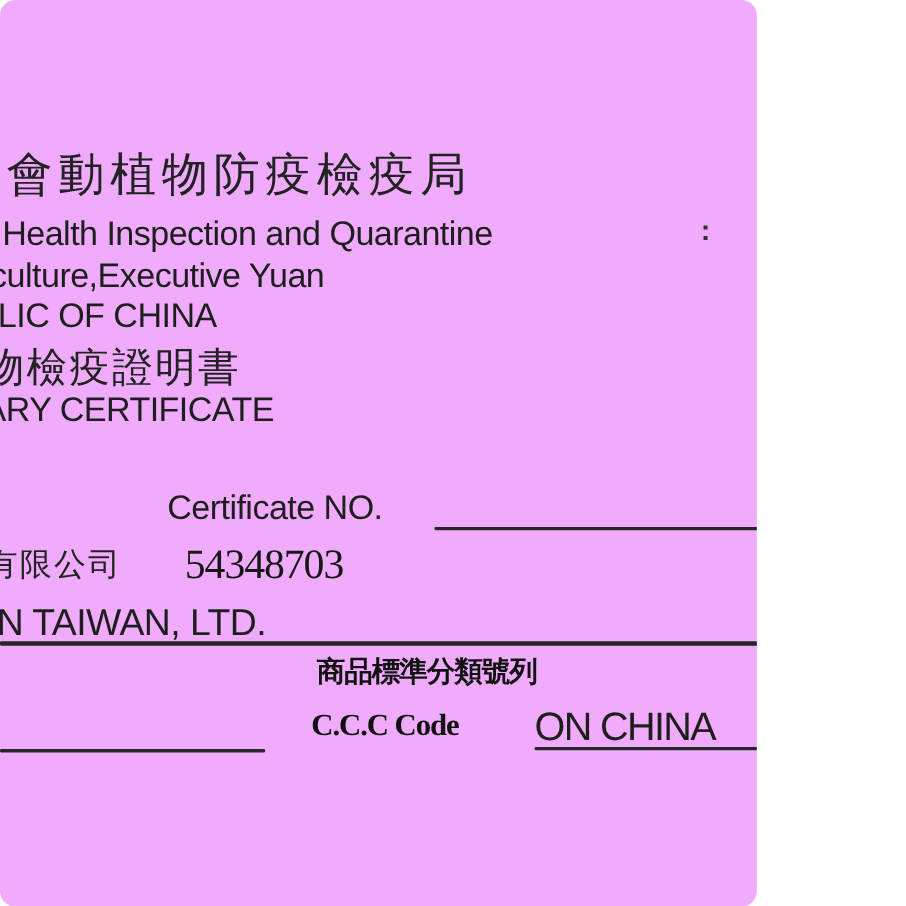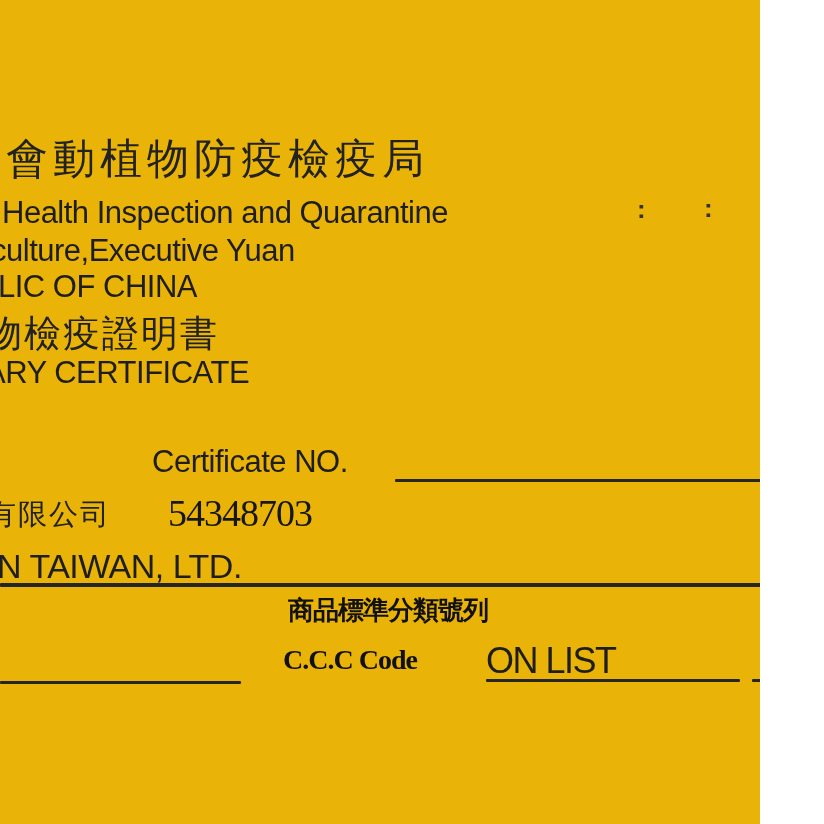--- a/index.html
+++ b/index.html
@@ -1,23 +1,24 @@
 <!DOCTYPE html>
 <html><head>
 <meta charset="utf-8">
 <style>
   html, body { margin: 0; padding: 0; background: #ffffff; }
   .page {
     position: relative;
-    width: 760px;
+    width: 688px;
     height: 824px;
-    background: #eab308;
+    background: #f0abfc;
     overflow: hidden;
     font-family: "Liberation Sans", sans-serif;
     color: #1c1c1c;
+    border-radius: 14px;
   }
   .abs { position: absolute; line-height: 1; white-space: nowrap; }
 
   .cjk-lg   { font-size: 42px; letter-spacing: 5px; color: #222; }
   .cjk-md   { font-size: 37px; letter-spacing: 2px; color: #222; }
   .cjk-sm   { font-size: 29px; letter-spacing: 2px; color: #222; }
   .cjk-bold { font-size: 36px; font-weight: bold; word-spacing: 42px; color: #111; }
   .cjk-bold2{ font-size: 26px; font-weight: bold; letter-spacing: -1px; color: #111; }
 
   .en      { font-size: 31px; letter-spacing: -0.5px; color: #1e1e1e; }
@@ -61,20 +62,20 @@
   <div class="abs serif-num" style="left:168px; top:494px;">54348703</div>
 
   <div class="abs en-lg" style="left:-3px; top:549px;">N TAIWAN, LTD.</div>
 
   <div class="rule" style="left:0px; top:583px; width:779px; height:4px;"></div>
 
   <div class="abs cjk-bold2" style="left:288px; top:597px;">商品標準分類號列</div>
 
   <div class="abs serif-bold" style="left:283px; top:646px;">C.C.C Code</div>
 
-  <div class="abs on-list" style="left:486px; top:643px;">ON LIST</div>
+  <div class="abs on-list" style="left:486px; top:643px;">ON CHINA</div>
 
   <div class="rule" style="left:486px; top:679px; width:254px; height:3px;"></div>
   <div class="rule" style="left:752px; top:679px; width:27px; height:3px;"></div>
 
   <div class="rule" style="left:0px; top:681px; width:241px; height:3px;"></div>
 
 </div>
 
 </body></html>

